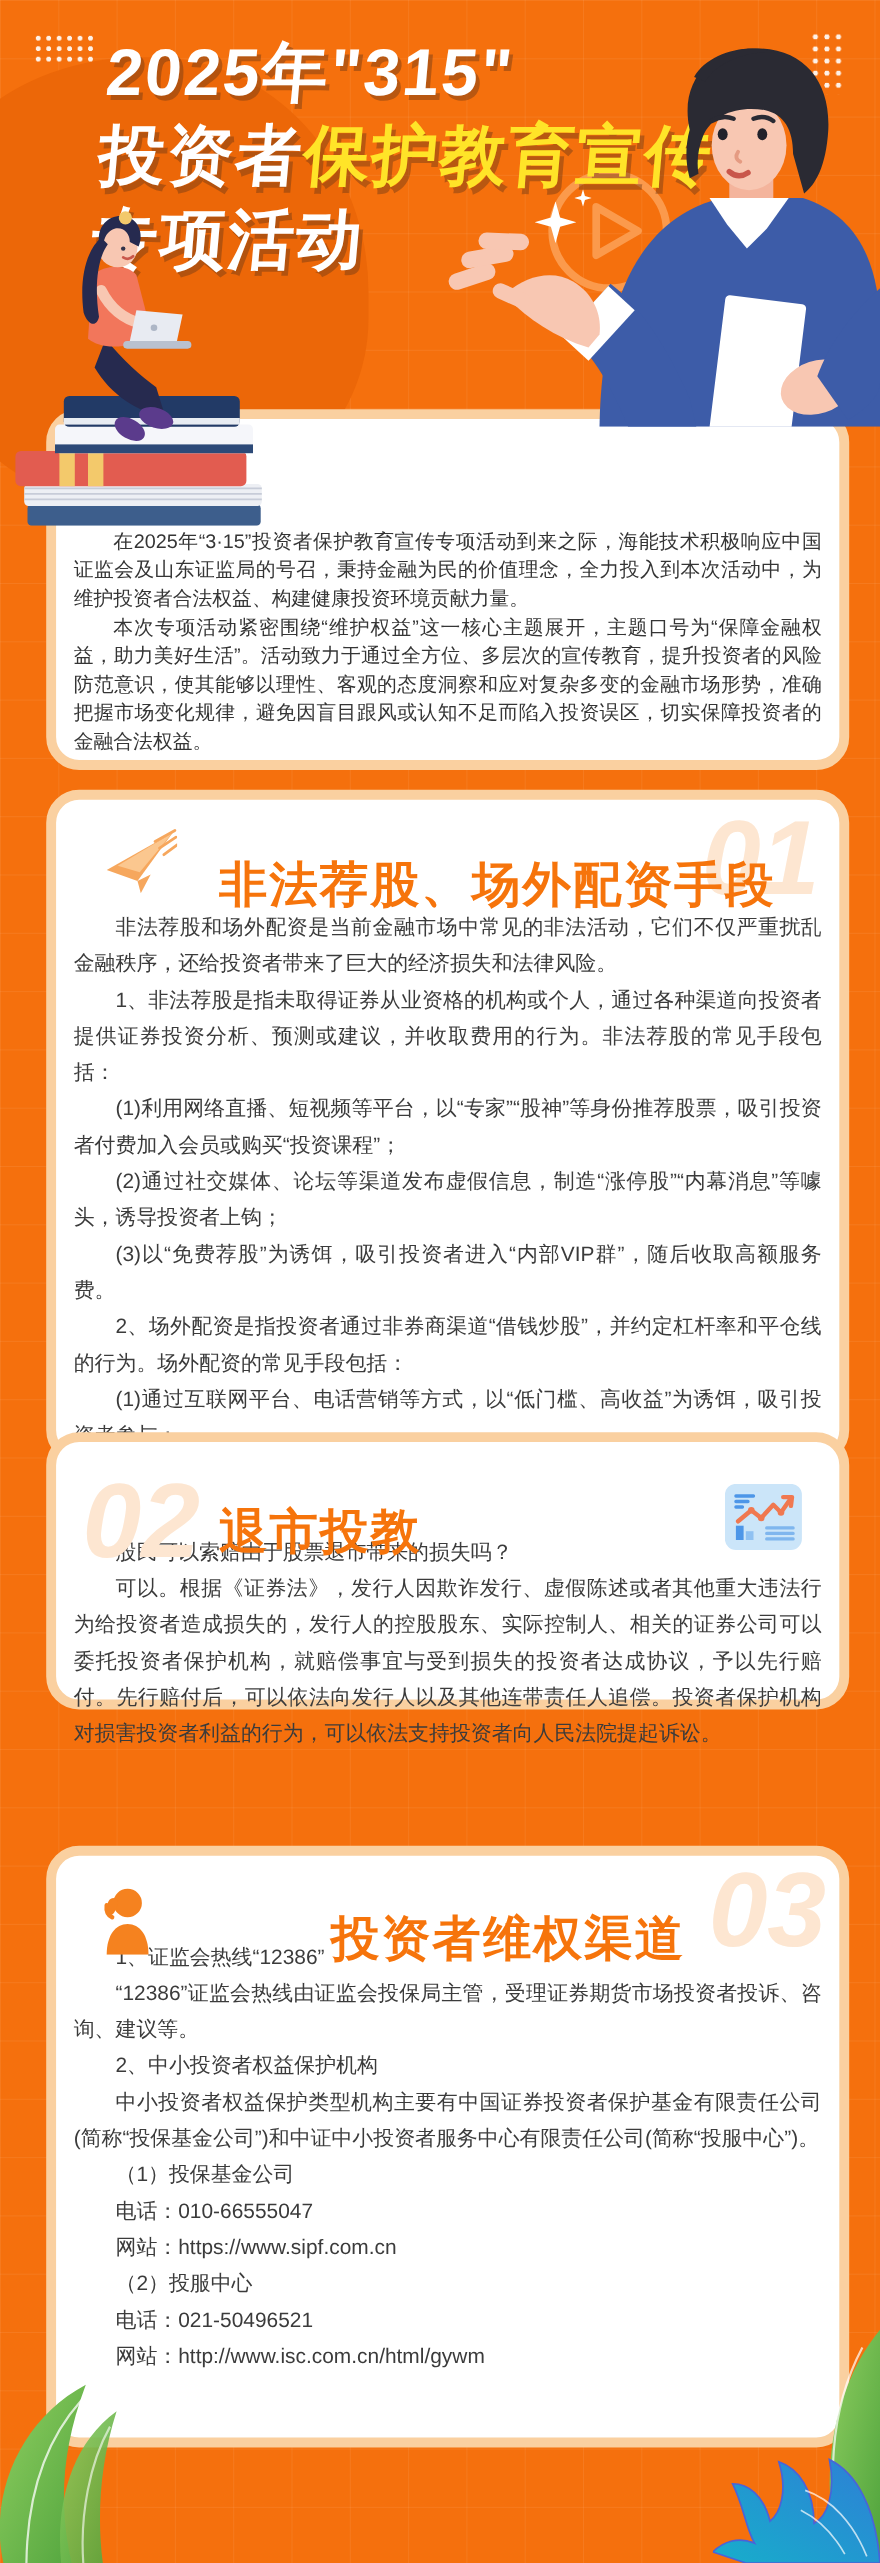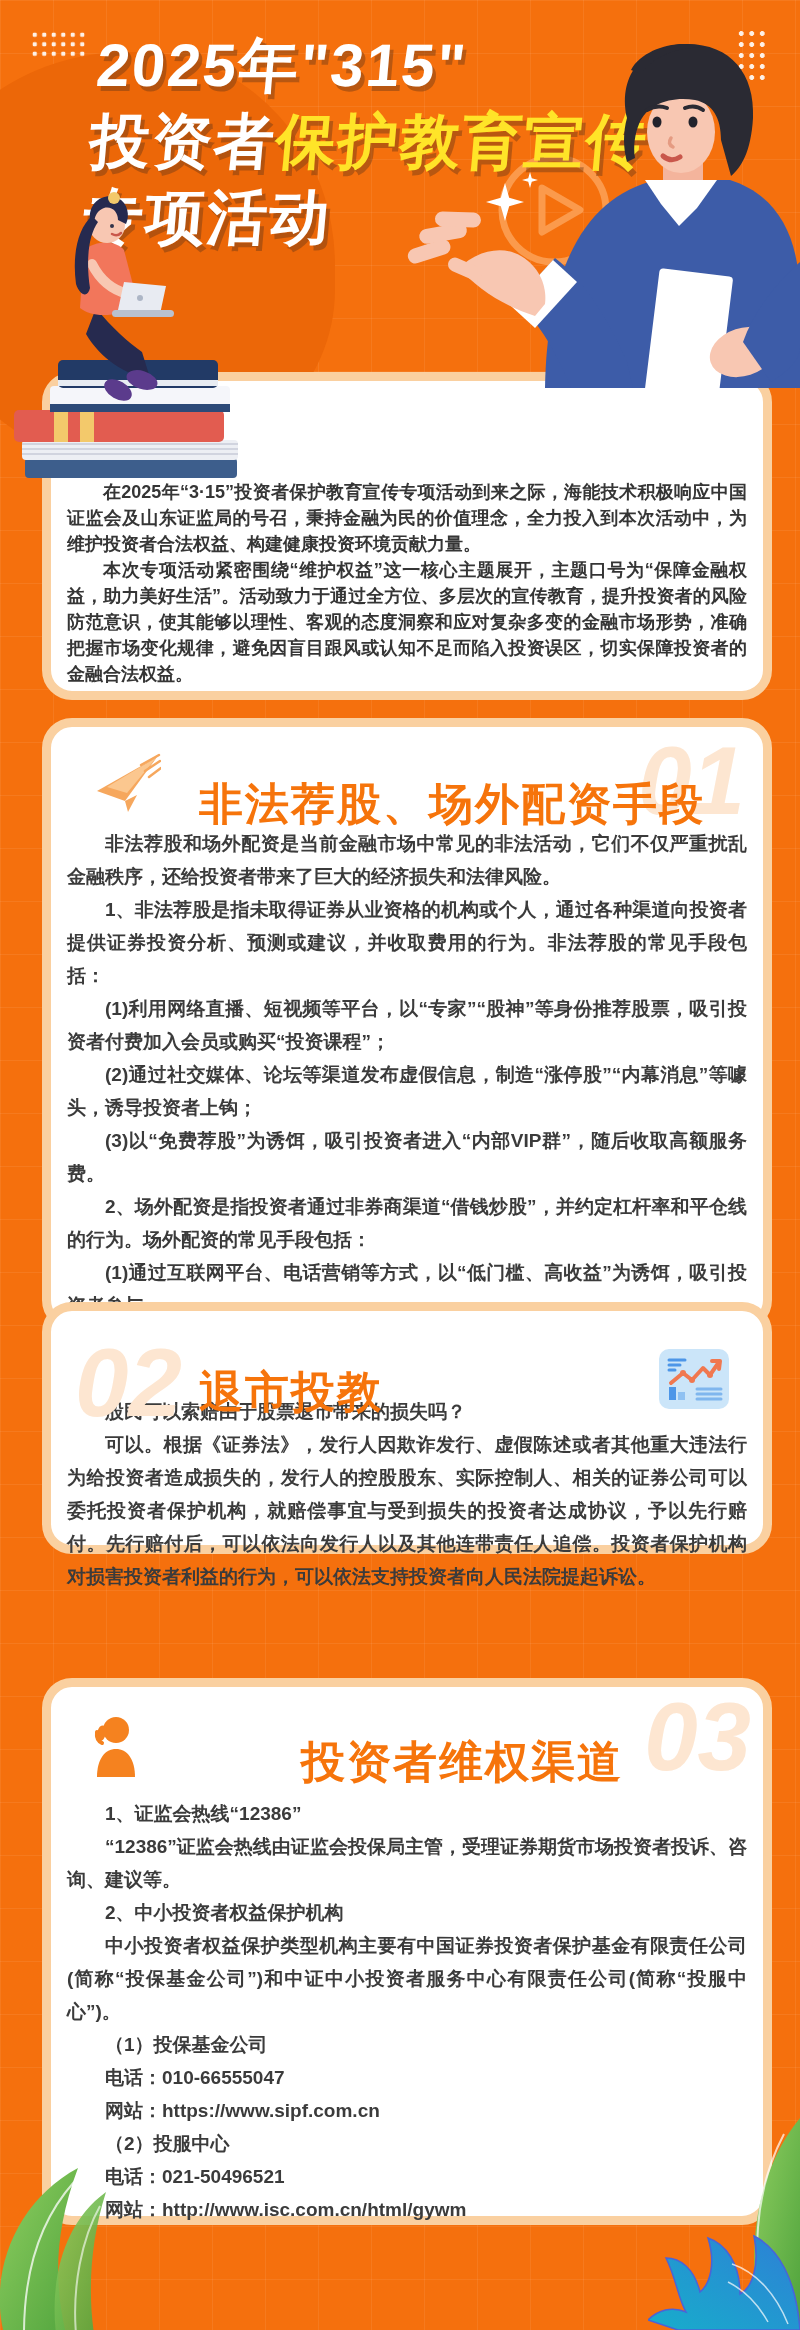--- a/index.html
+++ b/index.html
@@ -34,26 +34,26 @@
   
   .card{position:absolute;left:42px;width:730px;background:#fff;
     border:9px solid #FAD0A0;border-radius:30px;box-sizing:border-box;z-index:1;}
   .card-intro{top:372px;height:328px;}
   .card-s1{top:718px;height:612px;}
   .card-s2{top:1302px;height:252px;}
   .card-s3{top:1678px;height:547px;}
 
   .body{margin:0 16px;}
   .body p{margin:0;font-size:19px;line-height:33px;color:#3b3b3b;
-    text-align:justify;text-indent:2em;font-weight:bold;}
+    text-align:justify;text-indent:2em;}
   .card-intro .body p{font-size:18px;line-height:26px;color:#353535;}
   .card-intro .body{margin-top:98px;}
   .card-s1 .body{margin-top:100px;}
   .card-s2 .body{margin-top:84px;}
-  .card-s3 .body{margin-top:110px;}
+  .card-s3 .body{margin-top:76px;}
 
   .s-title{position:absolute;font-weight:900;font-size:44px;letter-spacing:2px;color:#F6740B;white-space:nowrap;}
   .s-num{position:absolute;font-weight:900;font-style:italic;font-size:96px;line-height:1;color:#FDE6D1;}
   .card-s1 .s-title{left:0;right:40px;top:48px;text-align:center;padding-left:130px;}
   .card-s1 .s-num{right:18px;top:6px;}
   .card-s1 .icon-plane{position:absolute;left:46px;top:26px;}
   .card-s2 .s-num{left:24px;top:24px;}
   .card-s2 .s-title{left:148px;top:52px;}
   .card-s2 .icon-chart{position:absolute;right:34px;top:38px;}
   .card-s3 .icon-person{position:absolute;left:38px;top:26px;}

